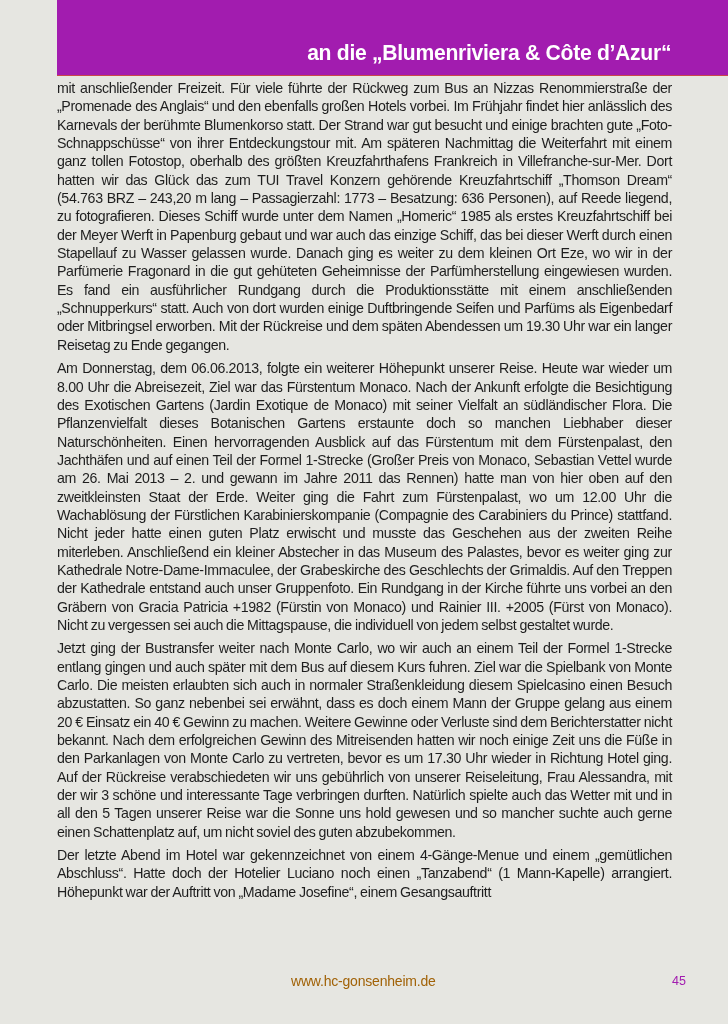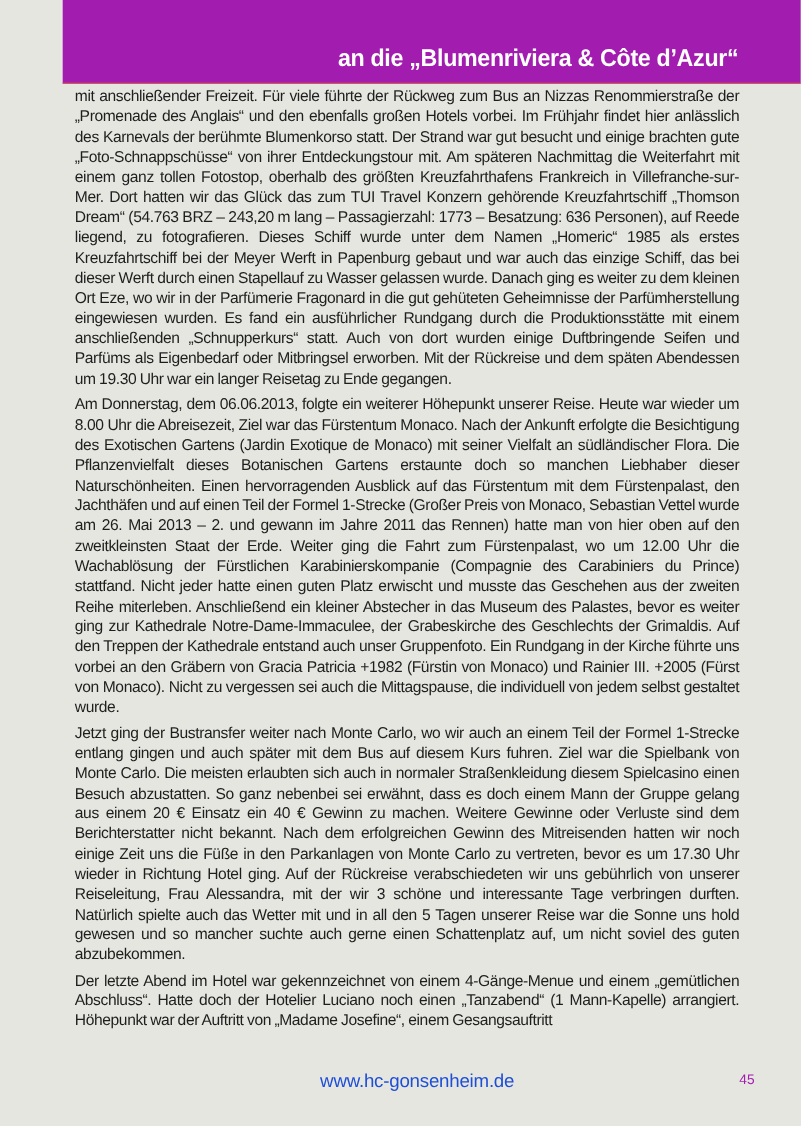--- a/index.html
+++ b/index.html
@@ -37,34 +37,34 @@
     transform: scaleX(0.96);
     transform-origin: right center;
   }
   .content {
     position: absolute;
     left: 57px;
     top: 79px;
     width: 615px;
   }
   .content p {
-    margin: 0 0 5px 11px;
+    margin: 0 0 5px 0;
     font-size: 14.2px;
     line-height: 18.35px;
     text-align: justify;
     letter-spacing: -0.35px;
     word-spacing: -0.5px;
     hyphens: manual;
   }
   .footer-url {
     position: absolute;
     left: 291px;
     top: 973px;
-    font-size: 17px;
-    color: #1d4ed8;
+    font-size: 14px;
+    color: #a16207;
     letter-spacing: -0.2px;
   }
   .page-number {
     position: absolute;
     right: 42px;
     top: 974px;
     font-size: 12.5px;
     color: #a21caf;
   }
 </style>

